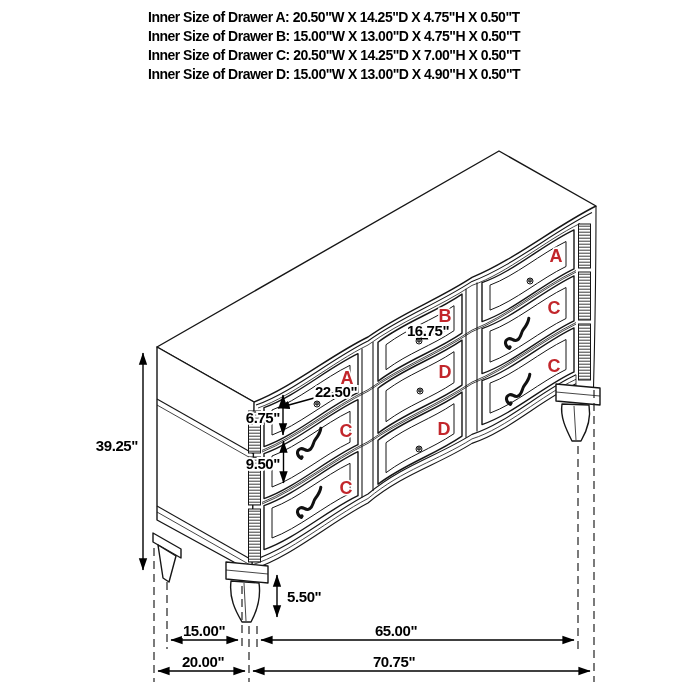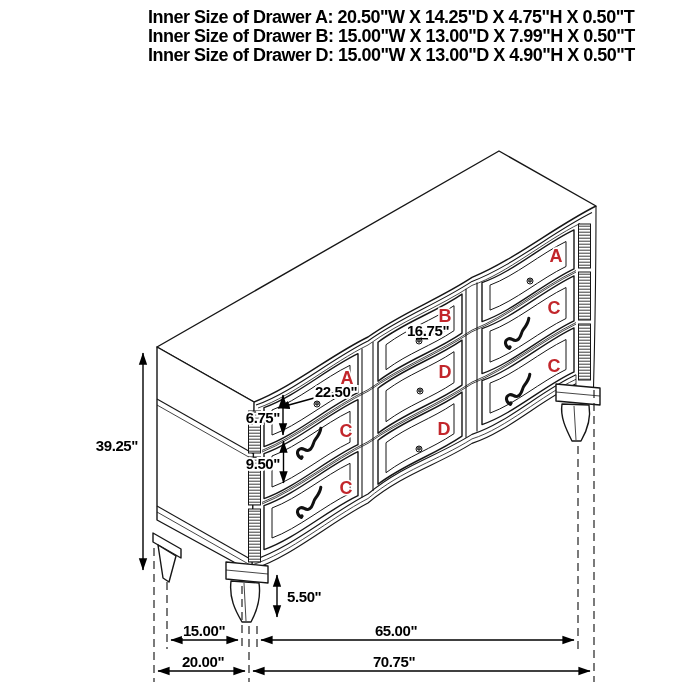--- a/index.html
+++ b/index.html
@@ -1,19 +1,19 @@
 <!DOCTYPE html>
 <html style="--label-red: #c2262b;"><head>
 <meta charset="utf-8">
 <style>
   html,body{margin:0;padding:0;background:#fff;}
   .stage{position:relative;width:700px;height:700px;background:#fff;overflow:hidden;
          font-family:"Liberation Sans",sans-serif;}
   .header{position:absolute;left:148px;top:8px;}
-  .header div{font-size:18px;font-weight:700;letter-spacing:-0.5px;line-height:19px;
+  .header div{font-size:14px;font-weight:700;letter-spacing:-0.5px;line-height:19px;
               color:#000;white-space:pre;}
   svg{position:absolute;left:0;top:0;}
   .face{fill:#ffffff;stroke:#161616;stroke-width:1.4;stroke-linejoin:round;}
   .fill{fill:#ffffff;stroke:none;}
   .ln{fill:none;stroke:#161616;stroke-width:1.1;}
   .ln2{fill:none;stroke:#161616;stroke-width:0.8;}
   .dw{fill:#ffffff;stroke:#161616;stroke-width:1.4;stroke-linejoin:round;}
   .dwi{fill:none;stroke:#161616;stroke-width:1;}
   .hw{fill:none;stroke:#111;stroke-width:3;stroke-linecap:round;}
   .kn{fill:#fff;stroke:#111;stroke-width:1;}
@@ -24,21 +24,22 @@
   .dl{font-size:18px;font-weight:700;fill:var(--label-red,#c2262b);
       paint-order:stroke;stroke:#fff;stroke-width:3px;text-anchor:middle;}
 </style>
 </head>
 <body>
 
 <div class="stage">
 
   <div class="header">
     <div>Inner Size of Drawer A: 20.50"W X 14.25"D X 4.75"H X 0.50"T</div>
-    <div>Inner Size of Drawer B: 15.00"W X 13.00"D X 7.99"H X 0.50"T</div>
+    <div>Inner Size of Drawer B: 15.00"W X 13.00"D X 4.75"H X 0.50"T</div>
+    <div>Inner Size of Drawer C: 20.50"W X 14.25"D X 7.00"H X 0.50"T</div>
     <div>Inner Size of Drawer D: 15.00"W X 13.00"D X 4.90"H X 0.50"T</div>
   </div>
 
   <svg width="700" height="700" viewBox="0 0 700 700">
     <defs>
       <marker id="ah" viewBox="0 0 10 8" refX="9.5" refY="4" markerWidth="9" markerHeight="7" orient="auto-start-reverse">
           <path d="M0 0.6 L10 4 L0 7.4 Z" fill="#000"></path>
         </marker>
       <pattern id="flute" width="12" height="3" patternUnits="userSpaceOnUse">
         <rect width="12" height="3" fill="#fff"></rect>

